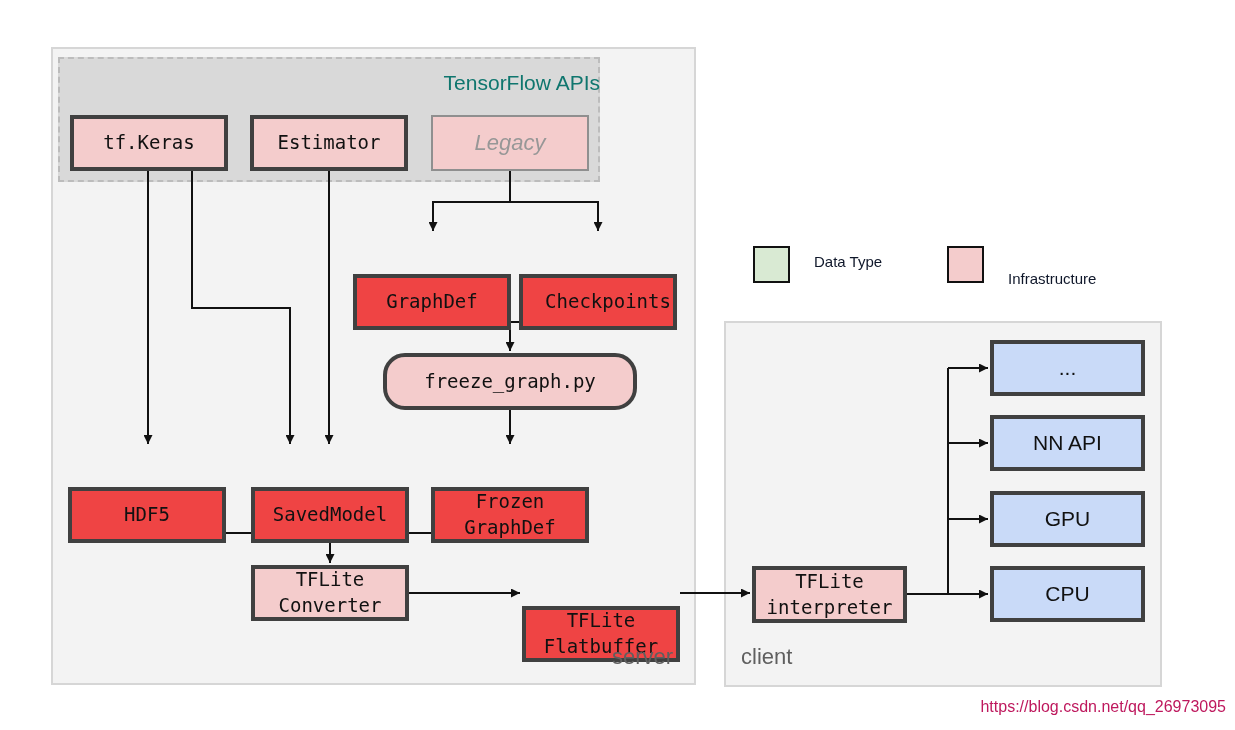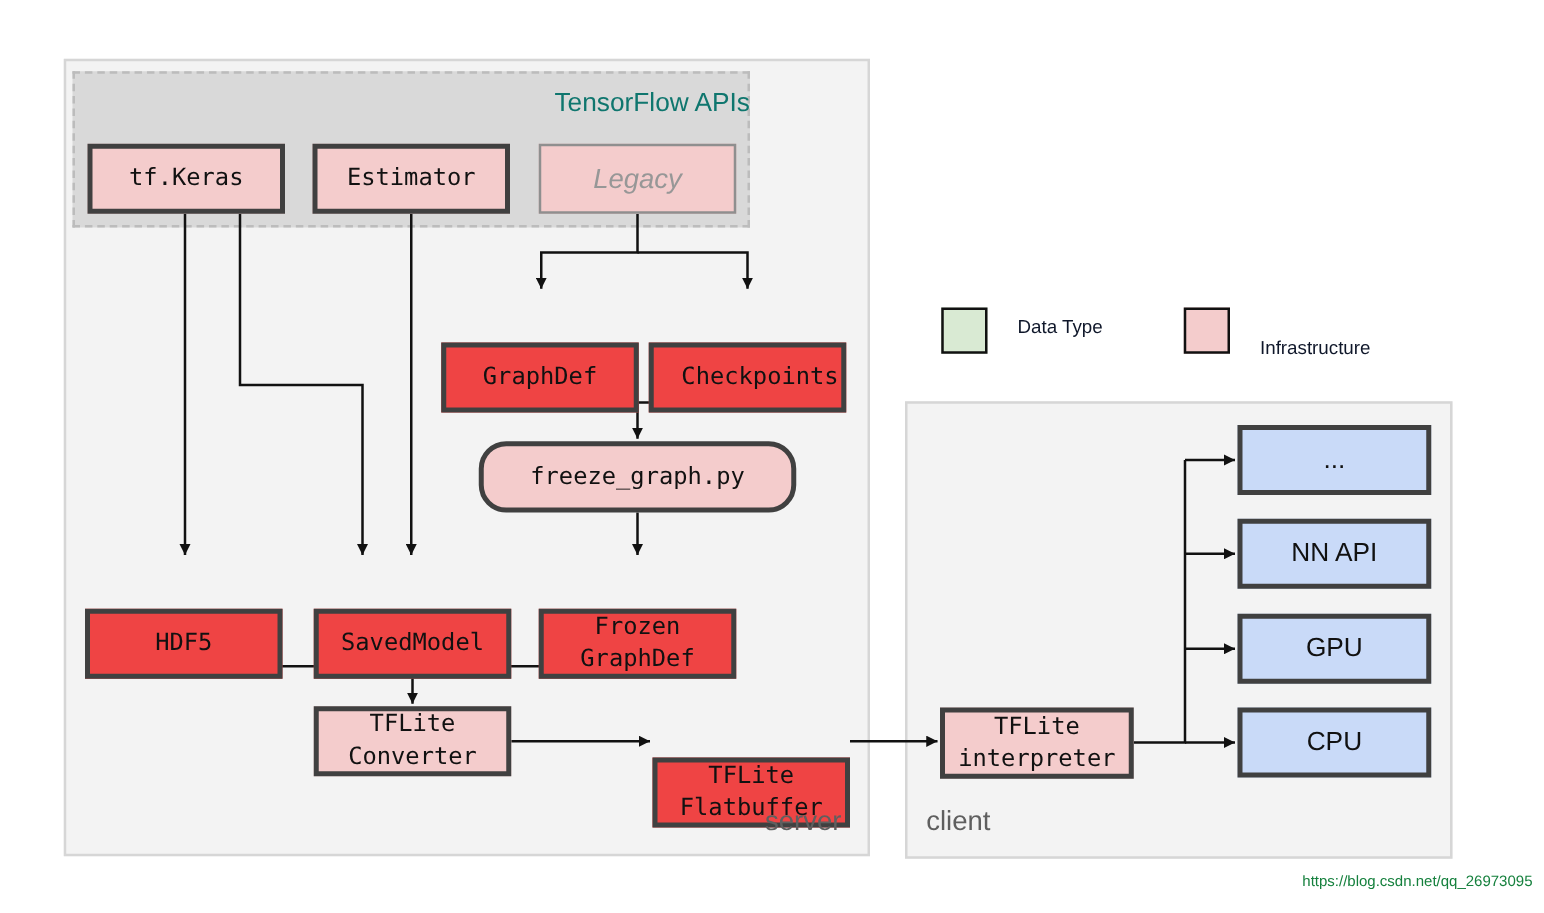--- a/index.html
+++ b/index.html
@@ -16,21 +16,21 @@
   .node{position:absolute;border:4px solid #404040;box-sizing:border-box;display:flex;align-items:center;
         justify-content:center;text-align:center;font-family:"DejaVu Sans Mono","Liberation Mono",monospace;
         font-size:19px;color:#111;line-height:1.35;white-space:pre-line;z-index:4;}
   .node.green{background:#ef4444;margin-top:41px;}
   .node.pink{background:#f4cccc;}
   .node.blue{background:#c9daf8;font-family:"Liberation Sans",sans-serif;font-size:21px;}
   .node.legacy{border:2px solid #8f8f8f;color:#979797;font-style:italic;
                font-family:"Liberation Sans",sans-serif;font-size:22px;}
   .legend-swatch{position:absolute;width:37px;height:37px;border:2px solid #111;box-sizing:border-box;z-index:4;}
   .legend-label{position:absolute;font-size:15px;color:#0f172a;z-index:4;}
-  .watermark{position:absolute;right:9px;top:698px;font-size:12px;color:#15803d;z-index:4;
+  .watermark{position:absolute;right:9px;top:698px;font-size:16px;color:#be185d;z-index:4;
              font-family:"Liberation Sans",sans-serif;}
 </style>
 </head>
 <body>
 
 <div class="canvas">
 
   <div class="container" style="left:51px;top:47px;width:645px;height:638px;"></div>
   <div class="container" style="left:724px;top:321px;width:438px;height:366px;"></div>
 

